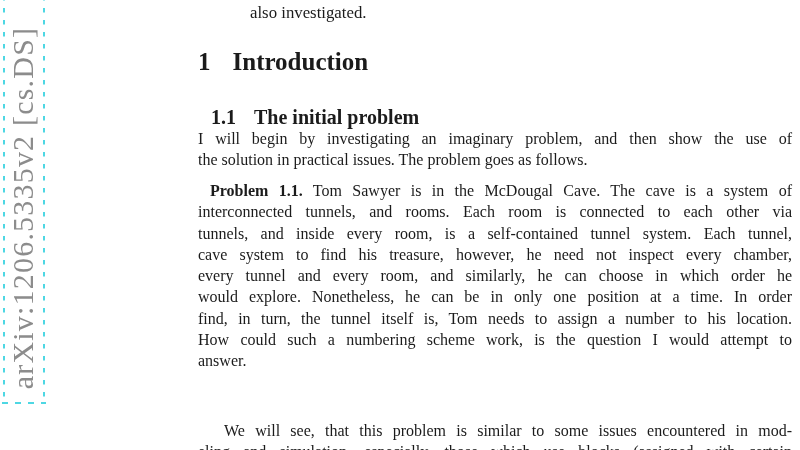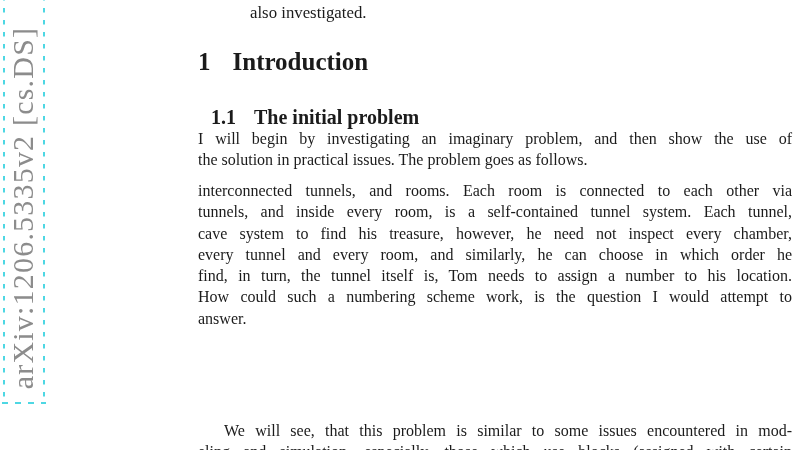--- a/index.html
+++ b/index.html
@@ -107,25 +107,27 @@
     <h1 class="sec"><span class="num">1</span><span>Introduction</span></h1>
 
     <h2 class="subsec"><span class="num">1.1</span><span>The initial problem</span></h2>
 
     <div class="para p-intro">
         <div class="jline">I will begin by investigating an imaginary problem, and then show the use of</div>
         <div class="jline last">the solution in practical issues. The problem goes as follows.</div>
       </div>
 
     <div class="para p-problem">
+      <div class="jline first"><span class="plabel">Problem 1.1.</span> <span>Tom Sawyer is in the McDougal Cave. The cave is a system of</span></div>
       <div>
           <div class="jline">interconnected tunnels, and rooms. Each room is connected to each other via</div>
           <div class="jline">tunnels, and inside every room, is a self-contained tunnel system. Each tunnel,</div>
           <div class="jline">cave system to find his treasure, however, he need not inspect every chamber,</div>
           <div class="jline">every tunnel and every room, and similarly, he can choose in which order he</div>
+          <div class="jline">would explore. Nonetheless, he can be in only one position at a time. In order</div>
           <div class="jline">find, in turn, the tunnel itself is, Tom needs to assign a number to his location.</div>
           <div class="jline">How could such a numbering scheme work, is the question I would attempt to</div>
           <div class="jline last">answer.</div>
         </div>
     </div>
 
     <div class="para p-closing">
         <div class="jline">We will see, that this problem is similar to some issues encountered in mod-</div>
         <div class="jline">eling and simulation, especially, those which use blocks (assigned with certain</div>
       </div>

